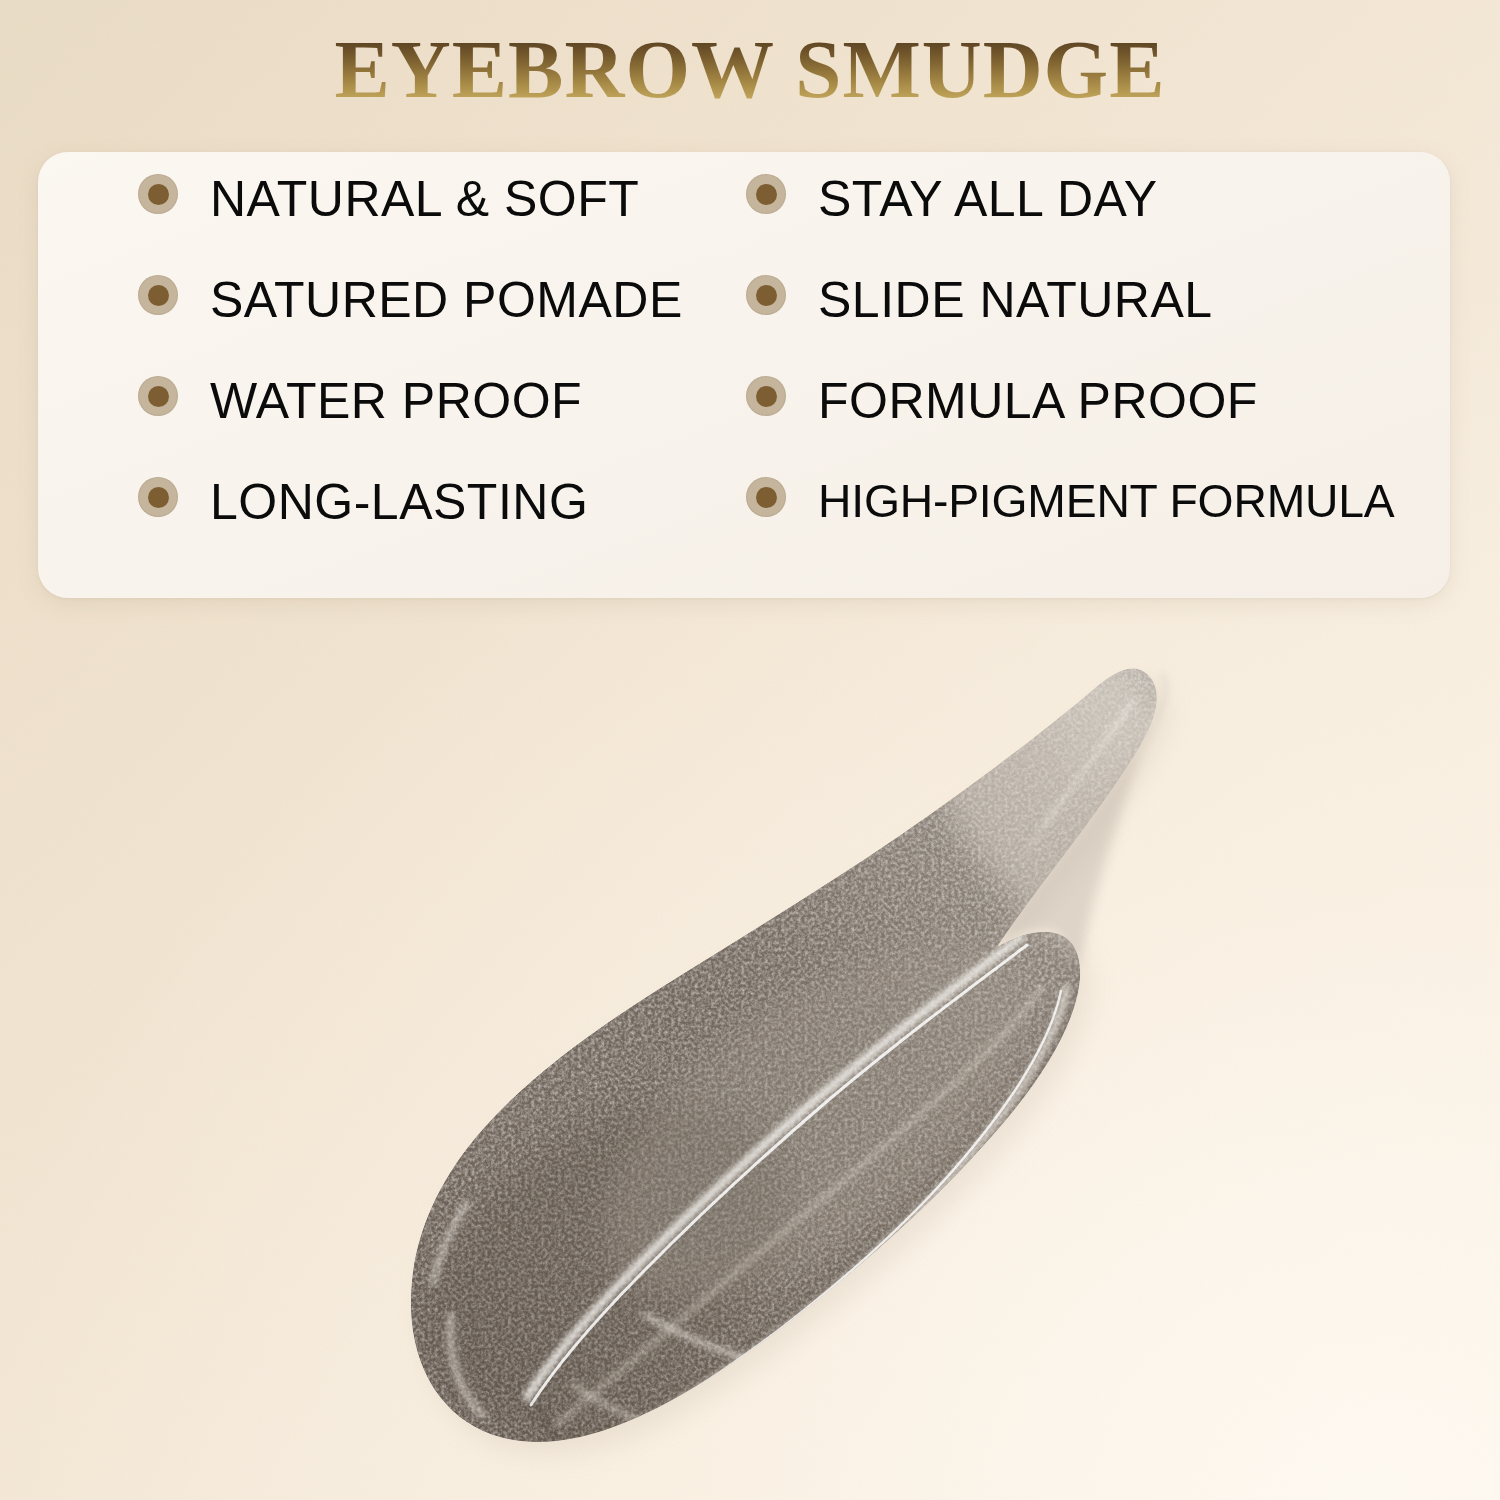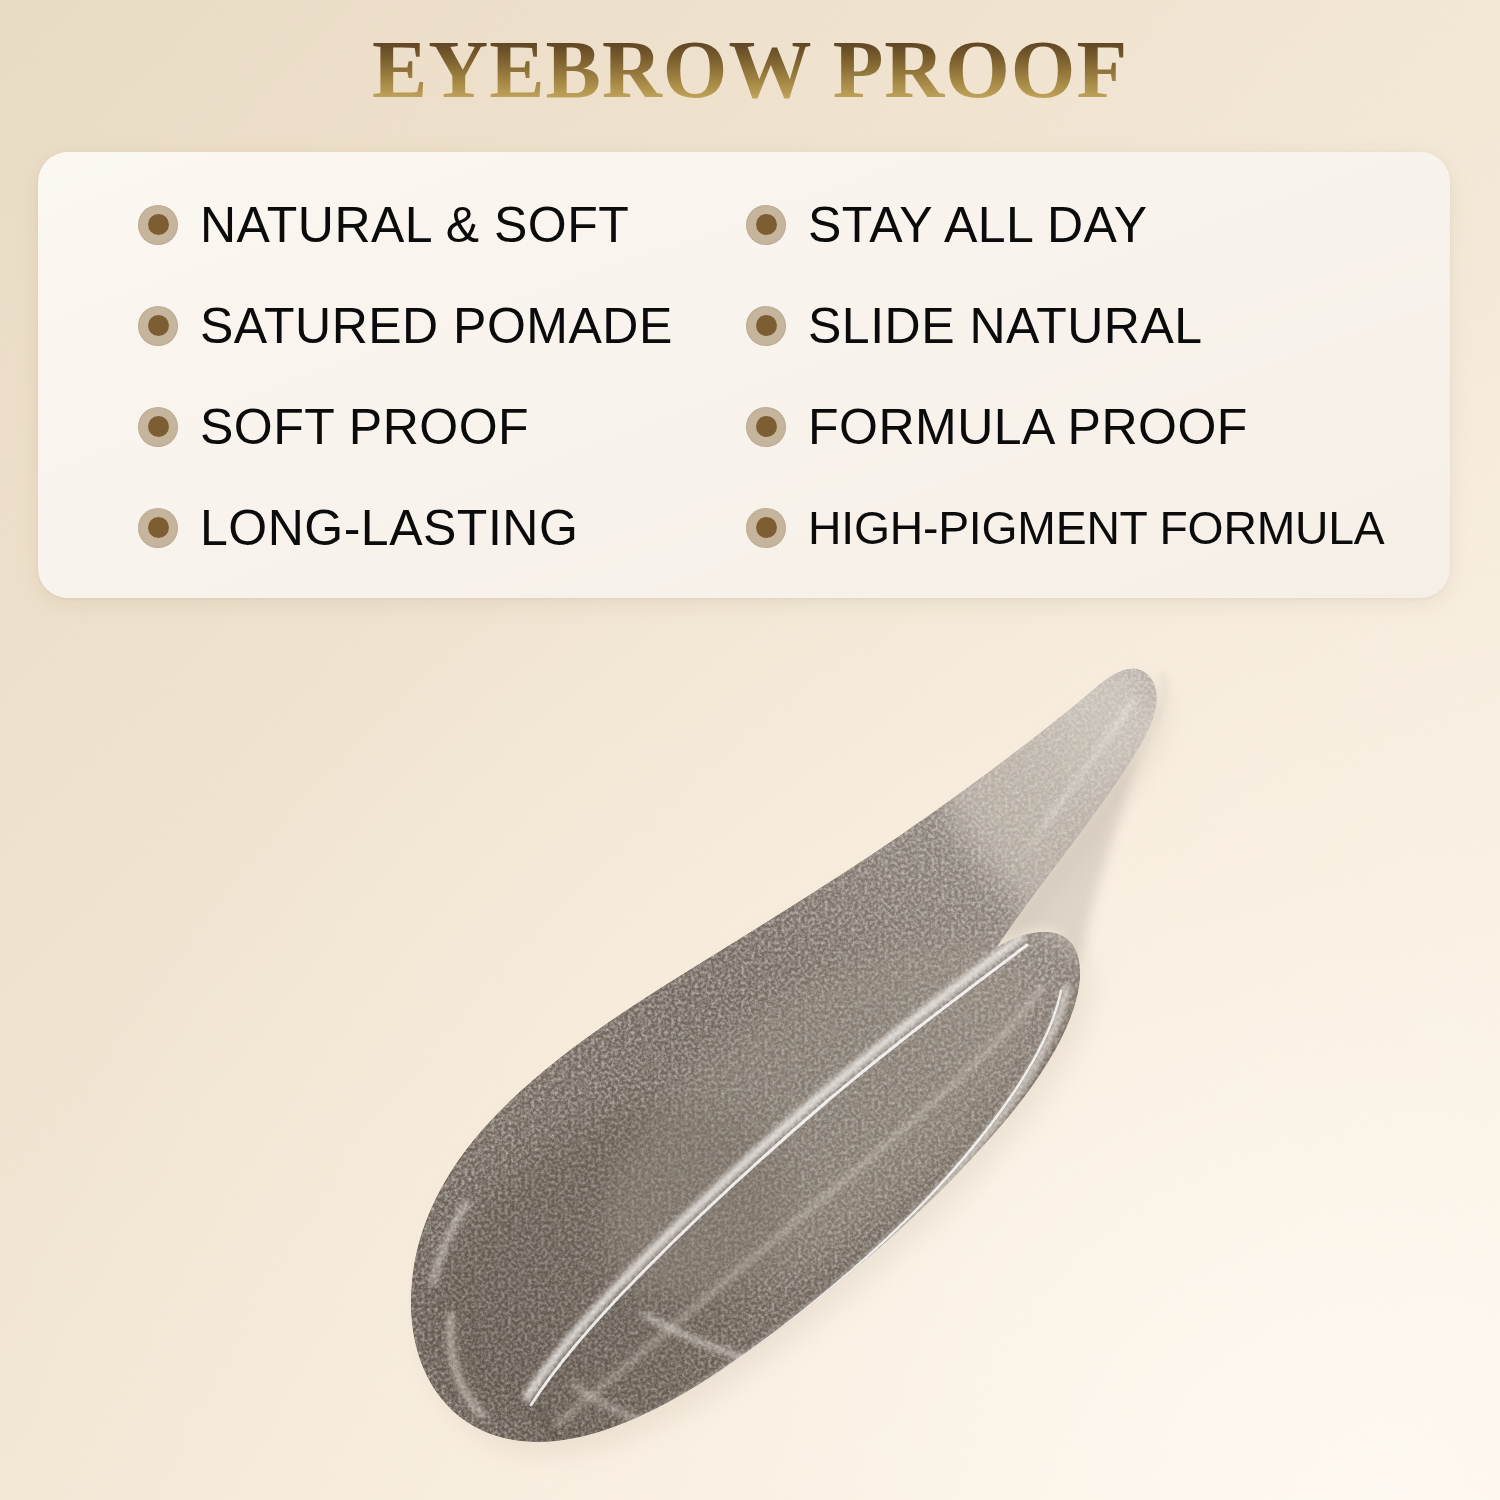--- a/index.html
+++ b/index.html
@@ -80,22 +80,22 @@
   #feature-grid {
     position:absolute; inset:0;
     display:grid;
     grid-template-columns:600px 1fr;
     grid-template-rows:repeat(4, 1fr);
     padding:22px 0 20px 100px;
   }
 
   .feature-item {
     display:flex;
-    align-items:center;
-    gap:22px;
+    align-items:flex-start;
+    gap:32px;
   }
   .feature-item.col-right { padding-left:8px; }
 
   .bullet {
     flex:0 0 auto;
     width:40px; height:40px;
     border-radius:50%;
     background:#c5b59c;
     display:flex;
     align-items:center;
@@ -144,21 +144,21 @@
         <feColorMatrix in="n" type="matrix" values="0 0 0 0 0.80
                   0 0 0 0 0.74
                   0 0 0 0 0.65
                   0 0 0 0.12 0"></feColorMatrix>
       </filter>
     </defs>
     <rect width="1500" height="1500" filter="url(#grainFilter)"></rect>
   </svg>
 
   <div id="title-wrap">
-    <h1 id="page-title">EYEBROW PROOF</h1>
+    <h1 id="page-title">EYEBROW SMUDGE</h1>
   </div>
 
   <div id="feature-card">
     <div id="feature-grid">
 
       <div class="feature-item col-left">
         <span class="bullet">
             <i></i>
           </span>
         <span class="feature-label">NATURAL &amp; SOFT</span>
@@ -182,21 +182,21 @@
         <span class="bullet">
             <i></i>
           </span>
         <span class="feature-label">SLIDE NATURAL</span>
       </div>
 
       <div class="feature-item col-left">
         <span class="bullet">
             <i></i>
           </span>
-        <span class="feature-label">SOFT PROOF</span>
+        <span class="feature-label">WATER PROOF</span>
       </div>
 
       <div class="feature-item col-right">
         <span class="bullet">
             <i></i>
           </span>
         <span class="feature-label">FORMULA PROOF</span>
       </div>
 
       <div class="feature-item col-left">

